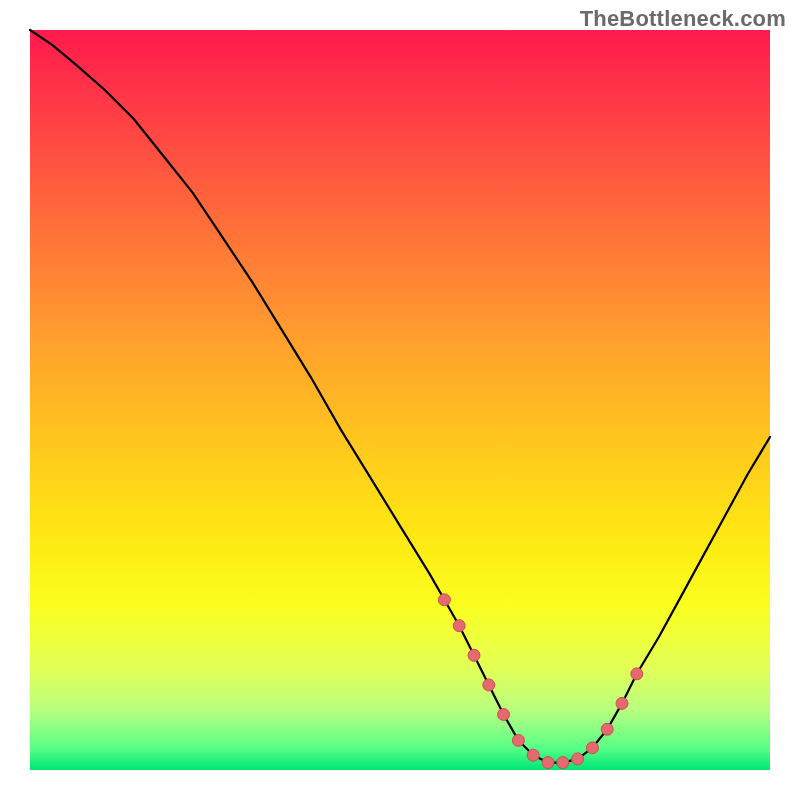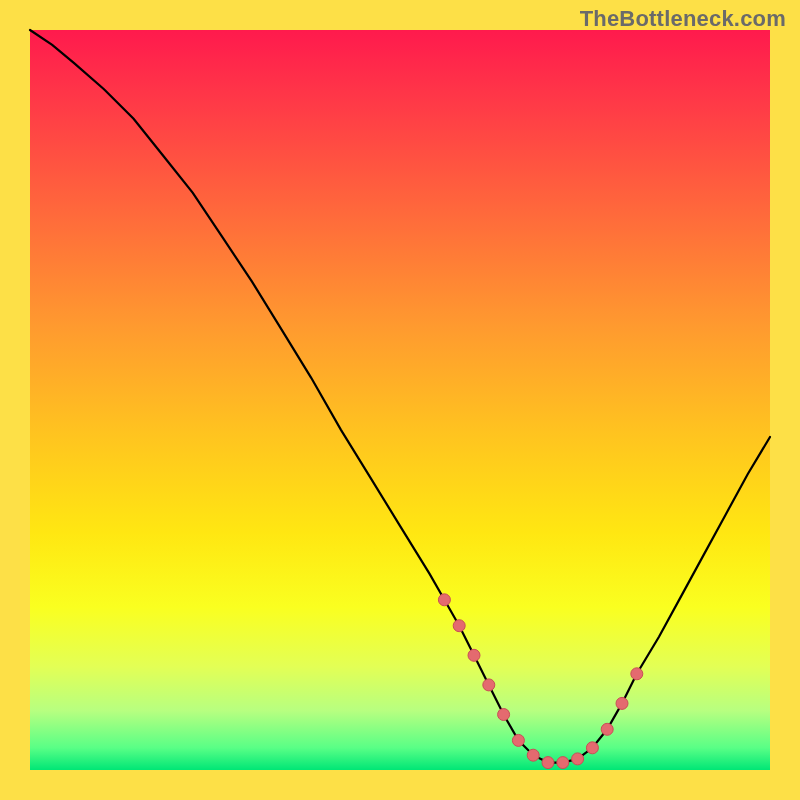--- a/index.html
+++ b/index.html
@@ -1,21 +1,21 @@
 <!DOCTYPE html>
 <html><head>
 <meta charset="utf-8">
 <style>
   * { margin: 0; padding: 0; box-sizing: border-box; }
   html, body { width: 800px; height: 800px; background: #000; overflow: hidden; }
   .container {
     width: 800px;
     height: 800px;
     position: relative;
-    background: #fde047;
+    background: #ffffff;
   }
   .watermark {
     position: absolute;
     top: 6px;
     right: 14px;
     font-family: Arial, sans-serif;
     font-size: 22px;
     font-weight: bold;
     color: #6a6a6a;
     letter-spacing: 0.2px;

